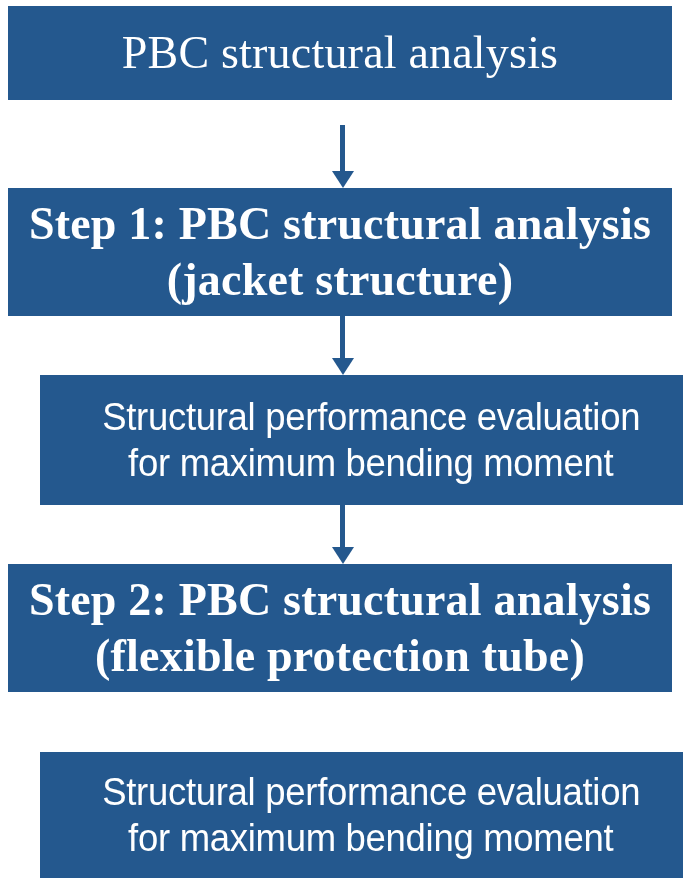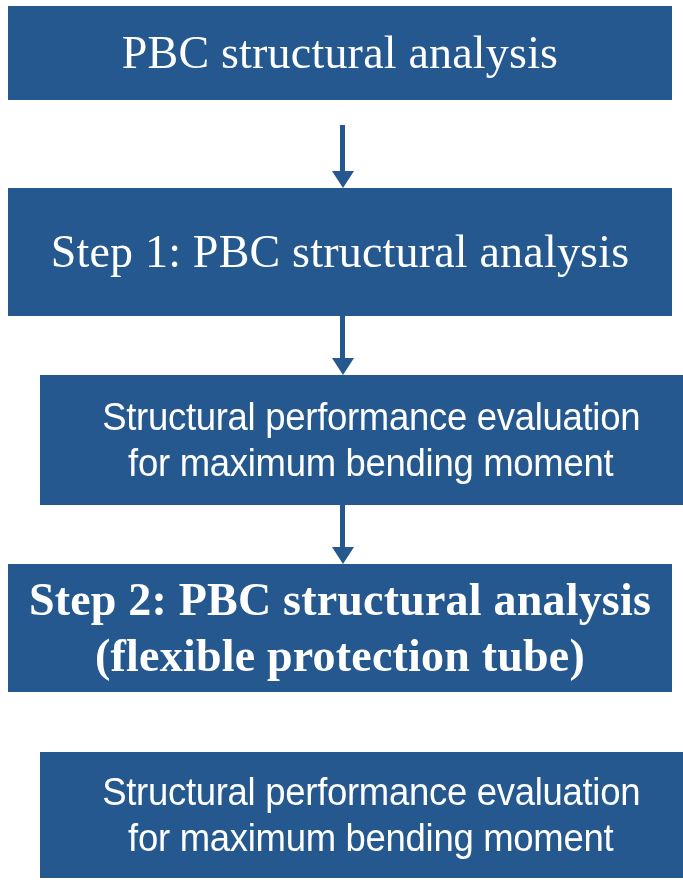--- a/index.html
+++ b/index.html
@@ -102,22 +102,23 @@
 
   <div class="node serif" id="node-1" style="background: rgb(36, 88, 142); color: rgb(255, 255, 255);">
     <span class="line" style="font-size: 46px;">PBC structural analysis</span>
   </div>
 
   <div class="connector" id="conn-1">
     <div class="shaft" style="background: rgb(36, 88, 142);"></div>
     <div class="head" style="border-top-color: rgb(36, 88, 142);"></div>
   </div>
 
-  <div class="node serif" id="node-2" style="background: rgb(36, 88, 142); color: rgb(255, 255, 255);">
+  <div class="node serif" id="node-2" style="background: rgb(36, 88, 142); color: rgb(255, 255, 255); font-weight: bold;">
     <span class="line" style="font-size: 46px;">Step 1: PBC structural analysis</span>
+    <span class="line" style="font-size: 46px;">(jacket structure)</span>
   </div>
 
   <div class="connector" id="conn-2">
     <div class="shaft" style="background: rgb(36, 88, 142);"></div>
     <div class="head" style="border-top-color: rgb(36, 88, 142);"></div>
   </div>
 
   <div class="node sans" id="node-3" style="background: rgb(36, 88, 142); color: rgb(255, 255, 255);">
     <span class="line" style="font-size: 38px;">Structural performance evaluation</span>
     <span class="line" style="font-size: 38px;">for maximum bending moment</span>

